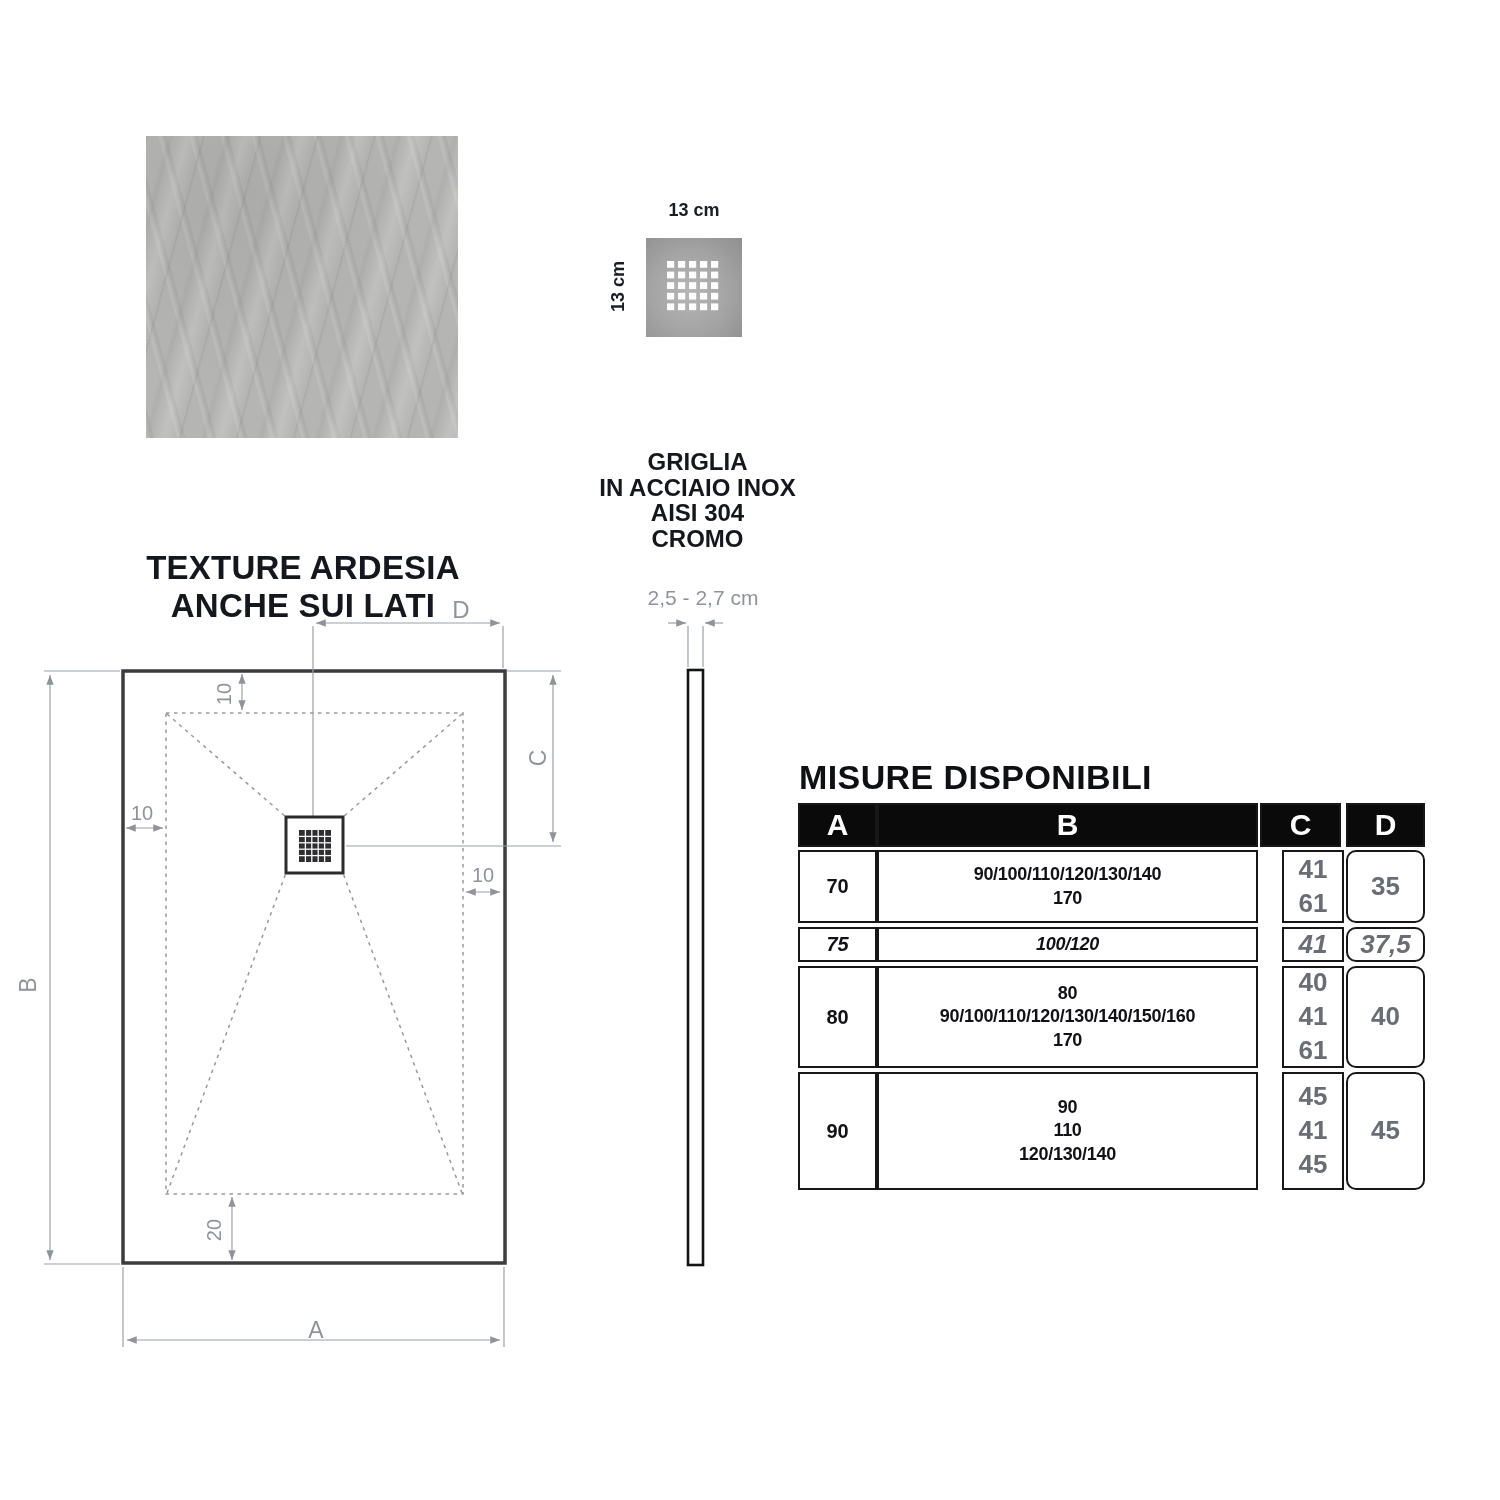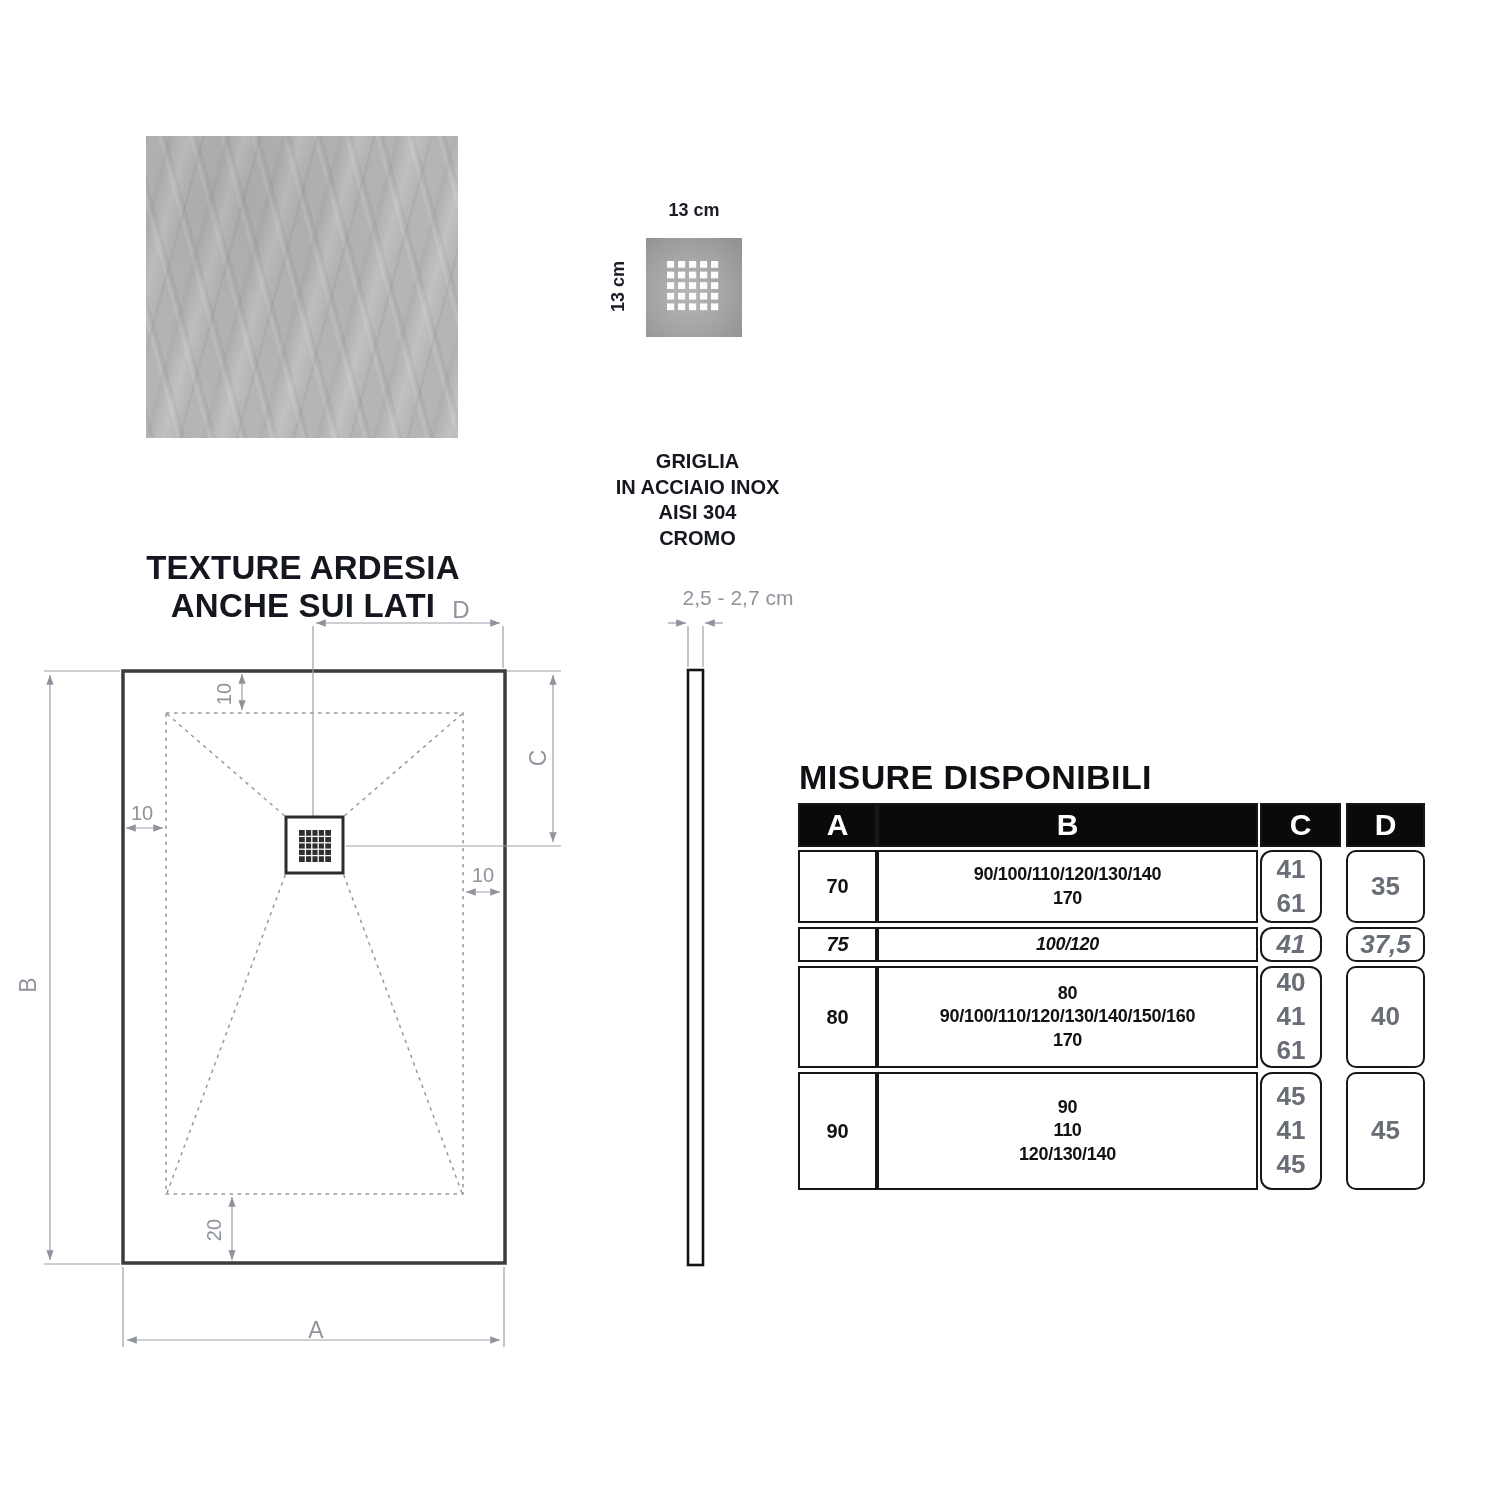--- a/index.html
+++ b/index.html
@@ -22,24 +22,24 @@
   
   .grille-width-label{position:absolute;left:646px;top:200px;width:96px;text-align:center;
     font-size:18px;font-weight:bold;color:#1b1d26;}
   .grille-swatch{position:absolute;left:646px;top:238px;width:96px;height:99px;
     background:radial-gradient(ellipse at 45% 55%, #b6b6b6 0%, #a3a3a3 55%, #8f8f8f 100%);}
   .grille-height-label{position:absolute;left:606px;top:255px;width:24px;height:62px;
     display:flex;align-items:center;justify-content:center;
     writing-mode:vertical-rl;transform:rotate(180deg);
     font-size:18px;font-weight:bold;color:#1b1d26;}
   .grille-caption{position:absolute;left:590px;top:449px;width:215px;text-align:center;
-    font-size:20px;font-weight:bold;color:#15171f;line-height:25.5px;white-space:pre-line;}
-
-  
-  .thickness-label{position:absolute;left:650px;top:586px;width:176px;text-align:center;
+    font-size:24px;font-weight:bold;color:#15171f;line-height:25.5px;white-space:pre-line;}
+
+  
+  .thickness-label{position:absolute;left:615px;top:586px;width:176px;text-align:center;
     font-size:21px;color:#8f949c;}
 
   
   .plan-svg{position:absolute;left:0;top:560px;width:780px;height:840px;}
 
   
   .table-title{position:absolute;left:799px;top:758px;font-size:34px;font-weight:bold;
     color:#0f1013;letter-spacing:0.4px;}
   .size-table{position:absolute;left:798px;top:803px;width:627px;height:387px;}
   .cell{position:absolute;box-sizing:border-box;border:2.5px solid #17171a;background:#ffffff;
@@ -55,21 +55,21 @@
   .hB{left:79px;top:0;width:381px;height:44px;}
   .hC{left:462px;top:0;width:81px;height:44px;}
   .hD{left:548px;top:0;width:79px;height:44px;}
   
   .r1{top:47px;height:73px;}
   .r2{top:124px;height:35px;font-style:italic;}
   .r3{top:163px;height:102px;}
   .r4{top:269px;height:118px;}
   .cA{left:0;width:79px;}
   .cB{left:79px;width:381px;}
-  .cC{left:462px;width:62px;border-radius:12px;}
+  .cC{left:484px;width:62px;}
   .cD{left:548px;width:79px;border-radius:10px;}
 </style>
 </head>
 <body>
 
 <div class="page">
 
   <div class="texture-swatch"></div>
   <div class="texture-label">
     <div>TEXTURE ARDESIA</div>

